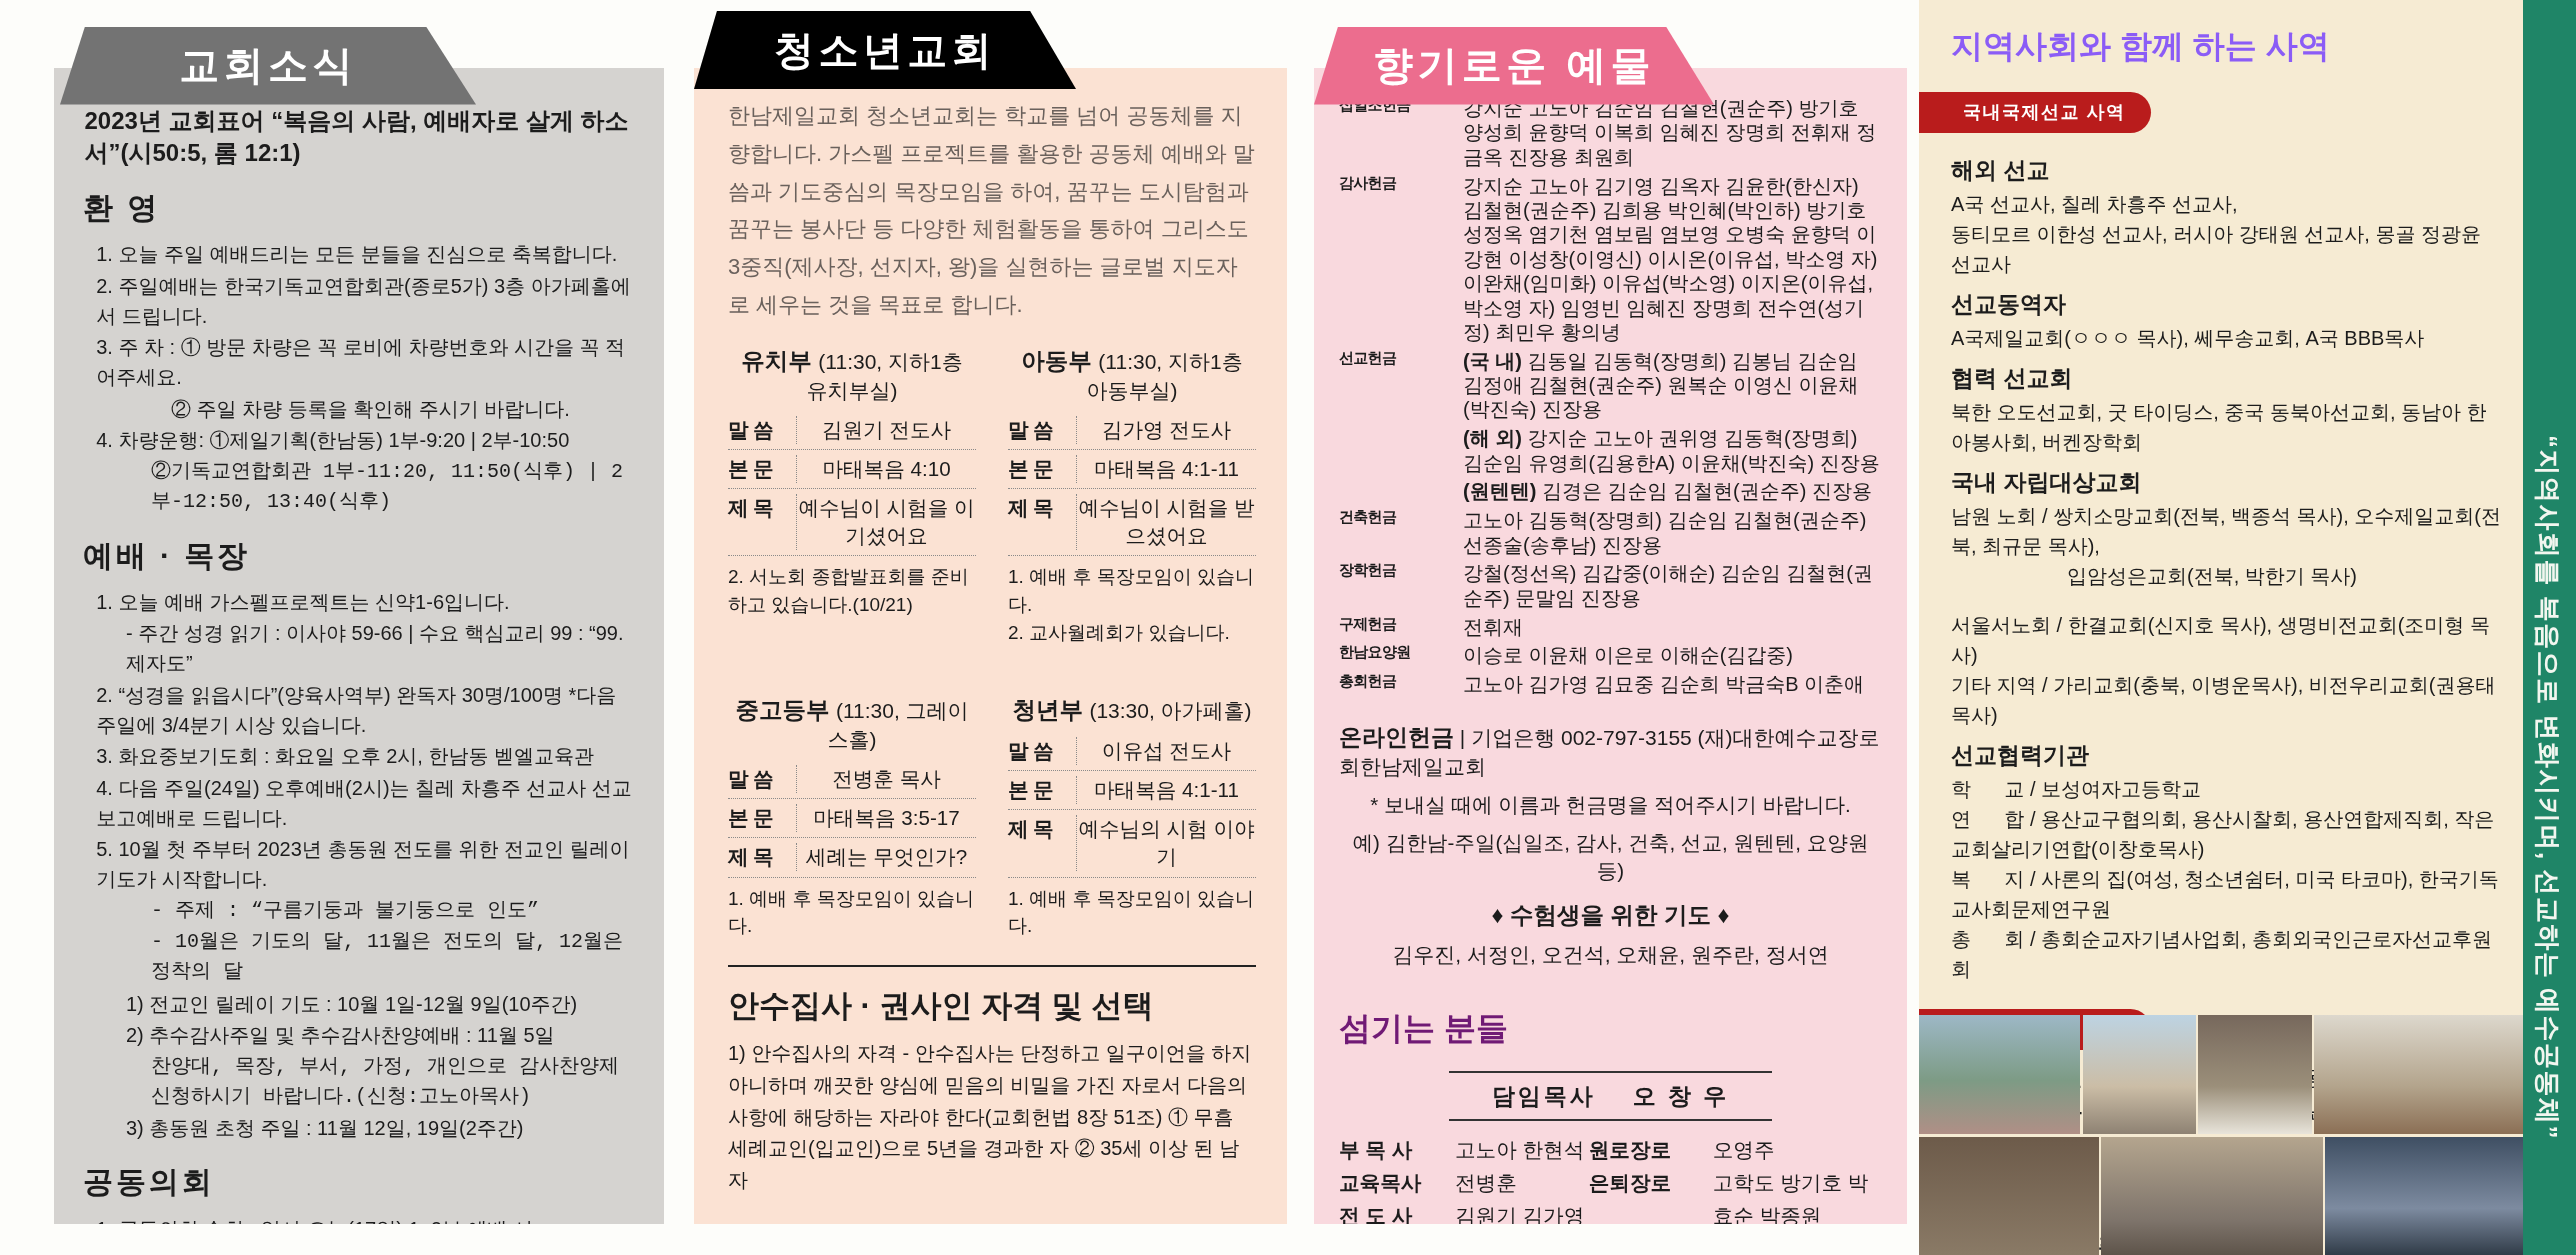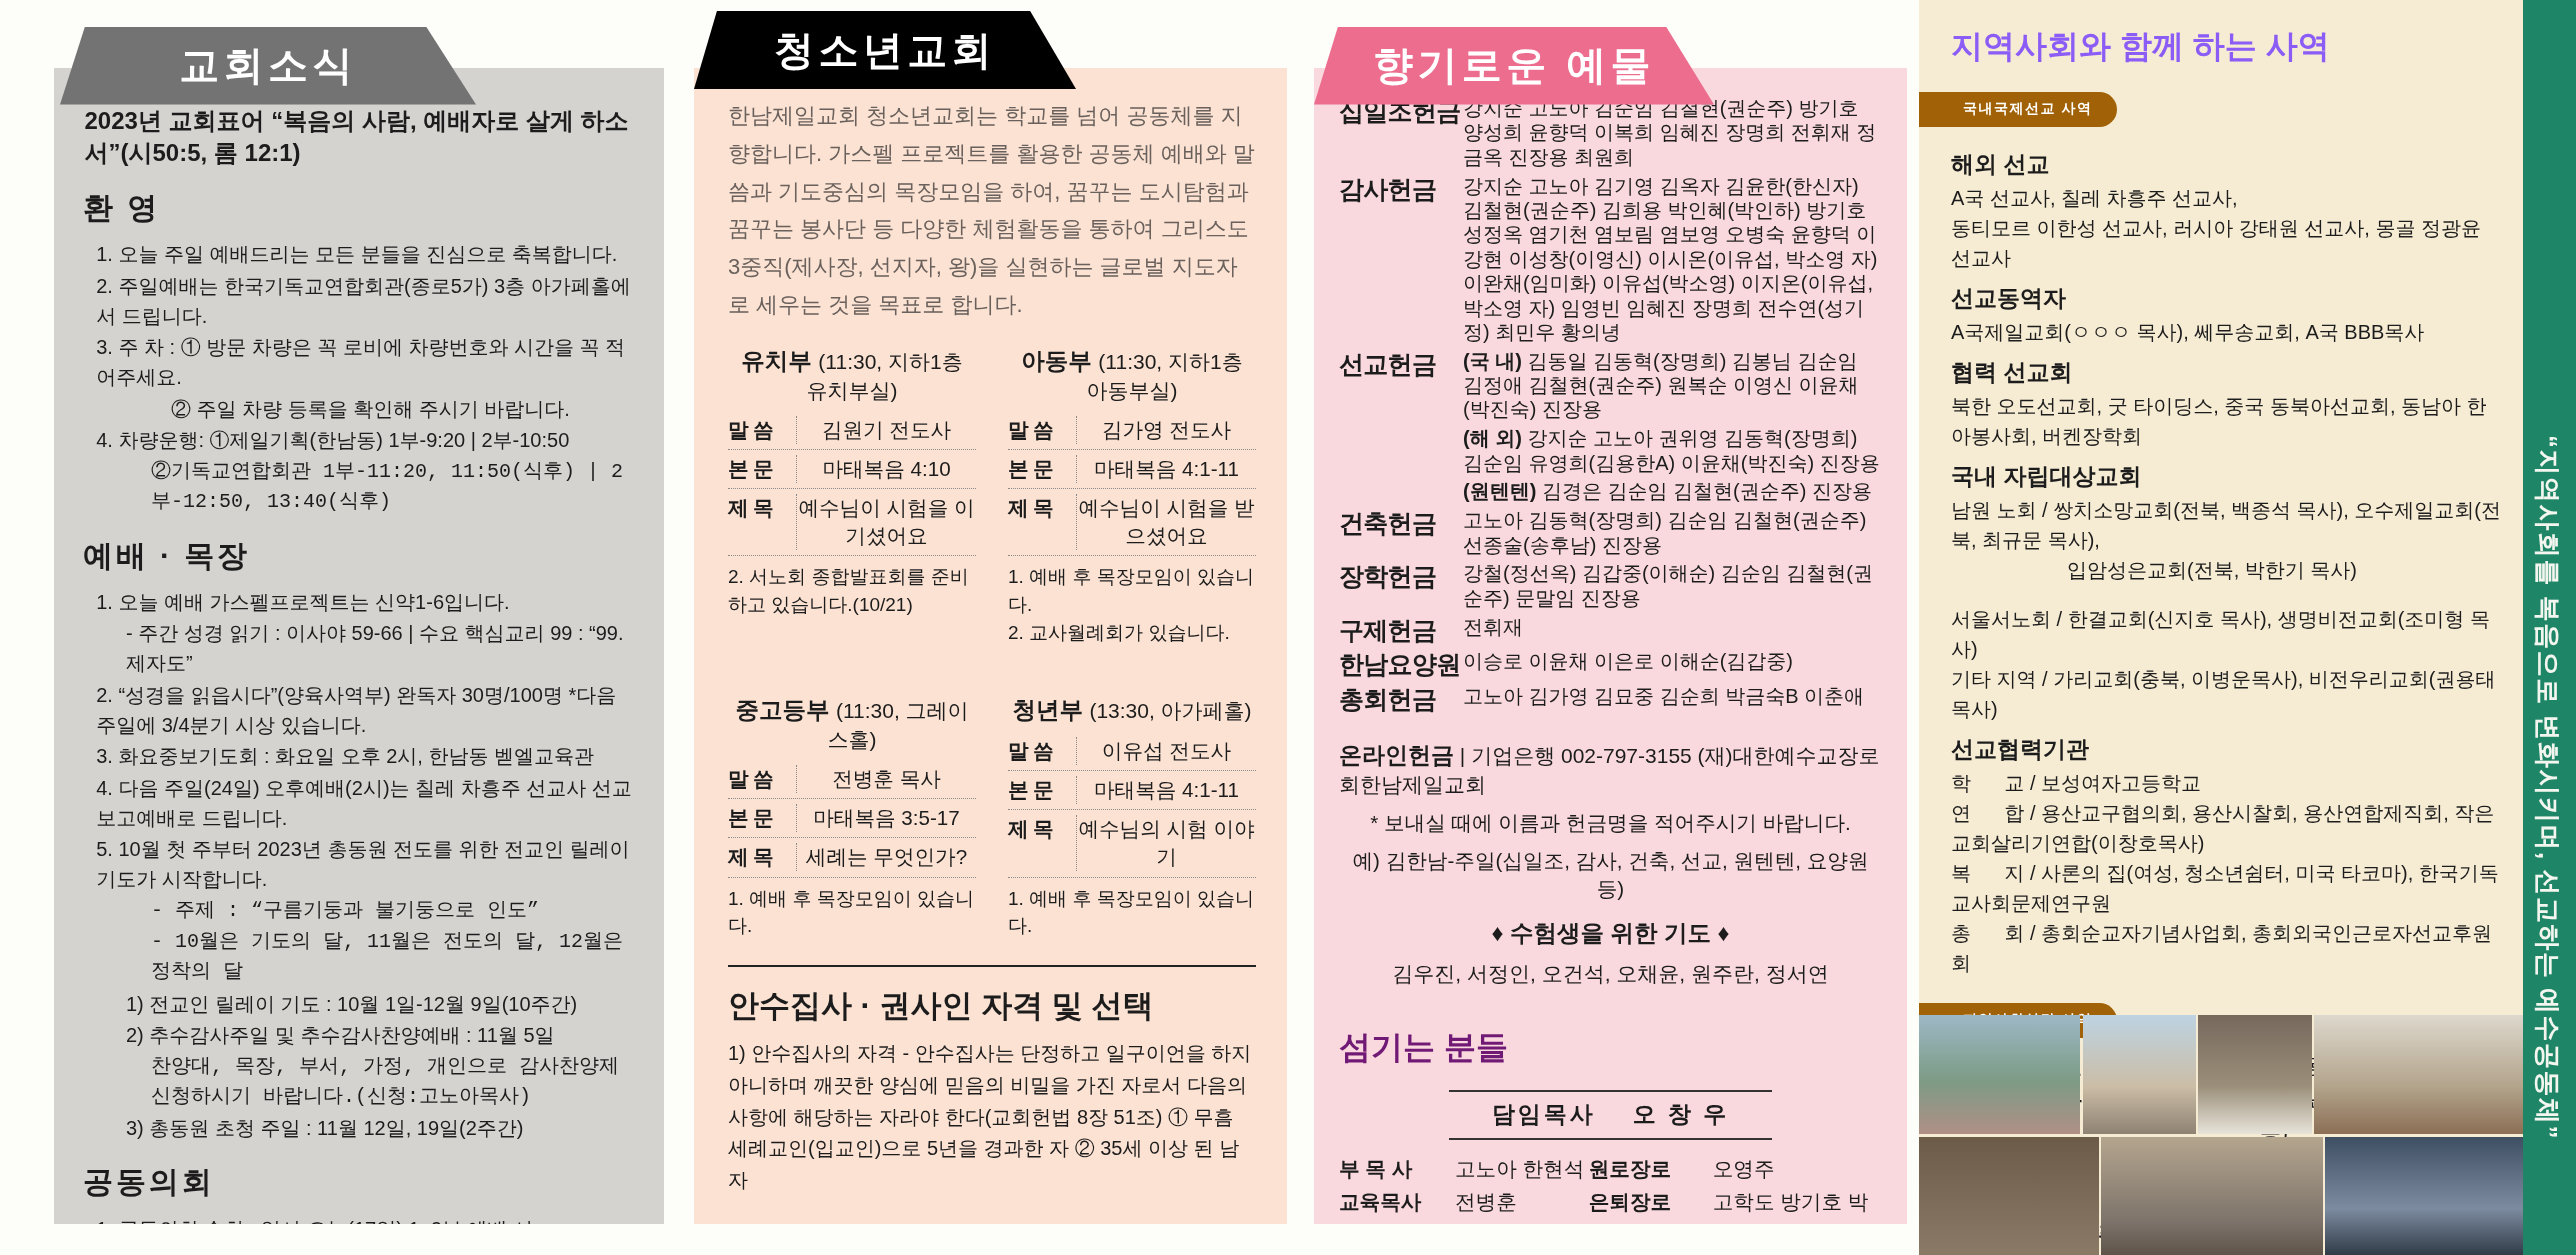--- a/index.html
+++ b/index.html
@@ -34,42 +34,42 @@
   .dlabel{width:68px;flex:none;font-weight:bold;border-right:1.5px dotted #8a8a8a;letter-spacing:4.4px;}
   .dval{flex:1;text-align:center;}
   .dnotes{font-size:19px;line-height:1.45;margin-top:7.4px;}
   .divider2{border-top:2.2px solid #222;margin:25px 0 17.6px 0;}
   .qual-h{font-size:31px;font-weight:bold;margin-bottom:11.8px;}
   .qual-p{font-size:20px;line-height:1.58;margin:2.9px 0;}
   
   #col3{left:1314px;top:68px;width:593px;height:1156px;background:#f9d9de;padding:28px 25px 7.4px 25px;}
   #tab3{left:1314px;top:26.5px;width:400px;height:78px;background:#ec6d8e;}
   .off-row{display:flex;font-size:20px;line-height:1.22;margin-bottom:4.4px;}
-  .off-label{width:124px;flex:none;font-weight:bold;font-size:25px;letter-spacing:-0.7px;}
+  .off-label{width:124px;flex:none;font-weight:bold;font-size:15px;letter-spacing:-0.7px;}
   .off-text{flex:1;}
   .off-text b{font-weight:bold;}
   .online{margin-top:25px;font-size:21px;}
   .online .ol-label{font-weight:bold;font-size:23px;}
   .online-center{text-align:center;font-size:20.6px;margin-top:10.3px;}
   .exam{margin-top:14px;text-align:center;}
   .exam-title{font-weight:bold;font-size:23.5px;}
   .exam-names{font-size:21px;margin-top:10.3px;}
   .serving{margin-top:38px;}
   .serving-title{font-size:32px;font-weight:bold;color:#701a75;margin-bottom:20px;}
   .senior{width:323px;margin:0 auto;border-top:2.2px solid #333;border-bottom:2.2px solid #333;
     text-align:center;font-size:23px;font-weight:bold;padding:7.4px 0;letter-spacing:2.9px;}
   .staff{display:grid;grid-template-columns:46% 54%;margin-top:13.2px;}
   .srow{display:flex;font-size:20.6px;line-height:1.6;}
   .slabel{flex:none;font-weight:bold;}
   .staff-l .slabel{width:116px;}
   .staff-r .slabel{width:124px;}
   
   #col4{left:1919px;top:0;width:604px;height:1256px;background:#f6ebd3;padding:25px 22px 0 32px;}
   .c4-title{color:#8b5cf6;font-size:32px;font-weight:bold;margin-bottom:16px;}
-  .badge{display:inline-block;background:#a16207;color:#fff;font-weight:bold;font-size:14px;
+  .badge{display:inline-block;background:#b91c1c;color:#fff;font-weight:bold;font-size:18px;
     padding:7.4px 25px 8.8px 19px;border-radius:0 20.6px 20.6px 0;margin:7.4px 0 11.8px -32px;
     padding-left:44px;letter-spacing:1.5px;}
   .m-head{font-size:23px;font-weight:bold;margin:10.3px 0 2.9px 0;}
   .m-line{font-size:20px;line-height:1.5;white-space:pre-wrap;}
   .m-gap{margin-top:19px;}
   .comm-row{display:flex;font-size:21px;line-height:1.6;}
   .comm-label{width:309px;flex:none;font-weight:bold;}
   .photos{position:absolute;left:1919px;top:1015px;width:604px;height:241px;
     display:flex;flex-direction:column;gap:2.2px;}
   .prow{display:flex;gap:2.2px;flex:1;}

